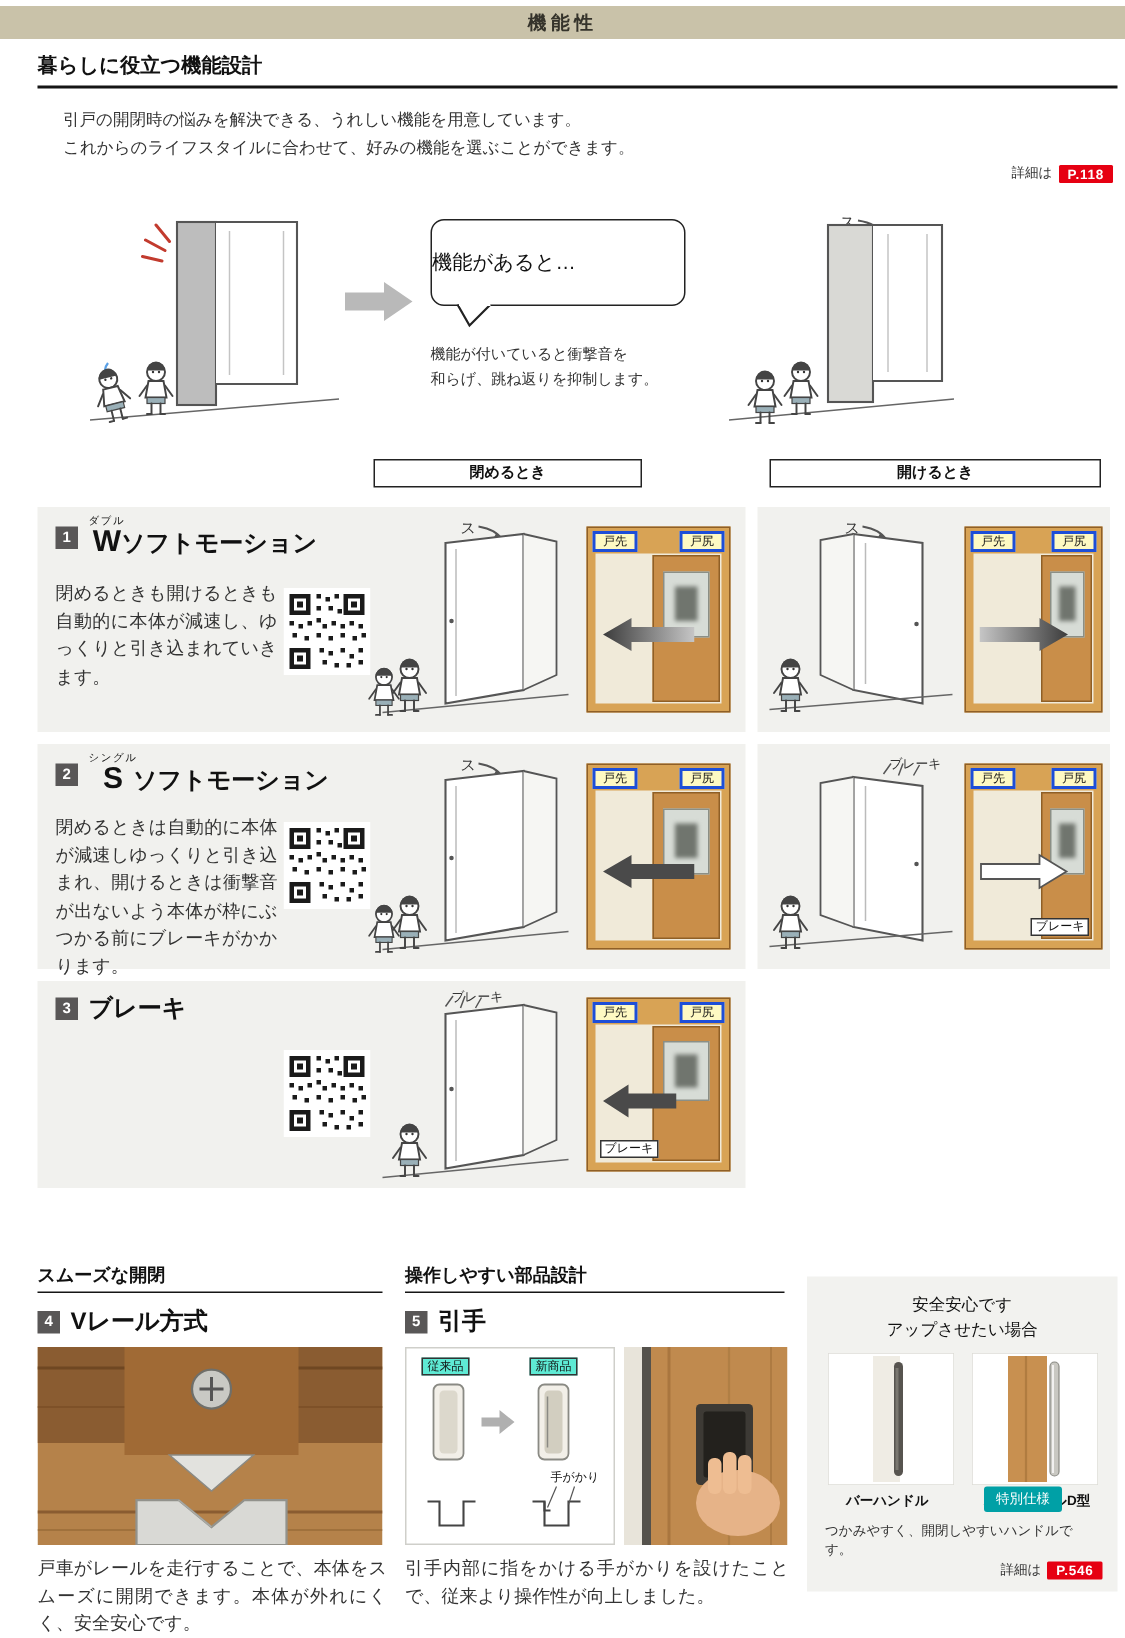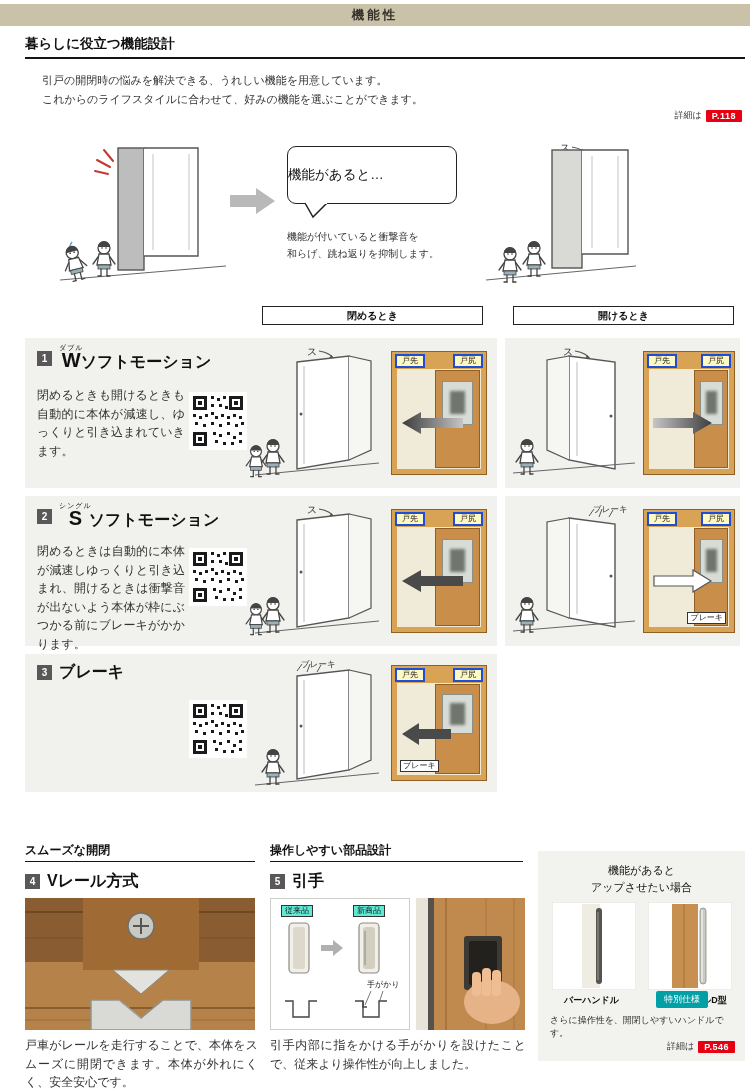--- a/index.html
+++ b/index.html
@@ -175,21 +175,21 @@
     <path d="M113,14 l4,5 l-7,1 z" fill="#555"></path>
     <rect x="80" y="12" width="30" height="118" fill="#d9d9d5" stroke="#555" stroke-width="1.4"></rect>
     <path d="M110,12 h46 v104 h-46" fill="#fff" stroke="#555" stroke-width="1.4"></path>
     <line x1="120" y1="18" x2="120" y2="110" stroke="#c4c4c4"></line>
     <line x1="146" y1="18" x2="146" y2="110" stroke="#c4c4c4"></line>
     <line x1="14" y1="142" x2="164" y2="128" stroke="#666"></line>
     <use href="#kid" transform="translate(38,140)"></use>
     <use href="#kid" transform="translate(62,134)"></use>
   </svg>
 
-  <div class="abs colhead" style="left:262px;width:221px">
+  <div class="abs colhead" style="left:249px;width:179px">
     <span>閉めるとき</span>
   </div>
   <div class="abs colhead" style="left:513px;width:221px">
     <span>開けるとき</span>
   </div>
 
   <div class="abs fbox" style="left:25px;top:338px;width:472px;height:150px">
     <div class="abs fhead" style="left:12px;top:6px">
       <span class="badge">1</span>
       <span class="ftitle"><ruby><span class="letter">W</span><rt>ダブル</rt></ruby><span>ソフトモーション</span></span>
@@ -421,21 +421,21 @@
     <rect x="53" y="43" width="28" height="44" rx="2" fill="#23211d"></rect>
     <ellipse cx="76" cy="104" rx="28" ry="22" fill="#e6b388"></ellipse>
     <rect x="56" y="74" width="9" height="24" rx="4" fill="#eebd92"></rect>
     <rect x="66" y="70" width="9" height="28" rx="4" fill="#eebd92"></rect>
     <rect x="76" y="72" width="9" height="26" rx="4" fill="#eebd92"></rect>
   </svg>
   <div class="abs fdesc" style="left:270px;top:1036px;width:256px">引手内部に指をかける手がかりを設けたことで、従来より操作性が向上しました。</div>
 
   <div class="abs optbox" style="left:538px;top:851px;width:207px;height:210px">
     <div class="opt-title">
-      <div>機能があると</div>
+      <div>安全安心です</div>
       <div>アップさせたい場合</div>
     </div>
     <div class="opt-imgs">
       <svg width="84" height="88" viewBox="0 0 84 88">
         <rect width="84" height="88" fill="#fff" stroke="#dddcd6"></rect>
         <rect x="30" y="2" width="18" height="84" fill="#efece4"></rect>
         <rect x="44" y="6" width="6" height="76" rx="3" fill="#57544f"></rect>
         <rect x="45" y="10" width="2" height="68" fill="#7a7770"></rect>
       </svg>
       <svg width="84" height="88" viewBox="0 0 84 88">
@@ -444,20 +444,20 @@
         <line x1="36" y1="2" x2="36" y2="86" stroke="#b07c40" stroke-width="1.5"></line>
         <rect x="52" y="6" width="6" height="76" rx="3" fill="#c9c8c2" stroke="#8a8a84" stroke-width="0.8"></rect>
         <line x1="54" y1="8" x2="54" y2="80" stroke="#fff" stroke-width="1"></line>
       </svg>
     </div>
     <span class="teal abs" style="left:118px;top:140px">特別仕様</span>
     <div class="opt-labels" style="">
       <span>バーハンドル</span>
       <span>バーハンドルD型</span>
     </div>
-    <div class="opt-desc">さらに操作性を、開閉しやすいハンドルです。</div>
+    <div class="opt-desc">つかみやすく、開閉しやすいハンドルです。</div>
     <div class="opt-detail">
       <span>詳細は</span>
       <span class="pbadge">P.546</span>
     </div>
   </div>
 
 </div>
 
 </body></html>

